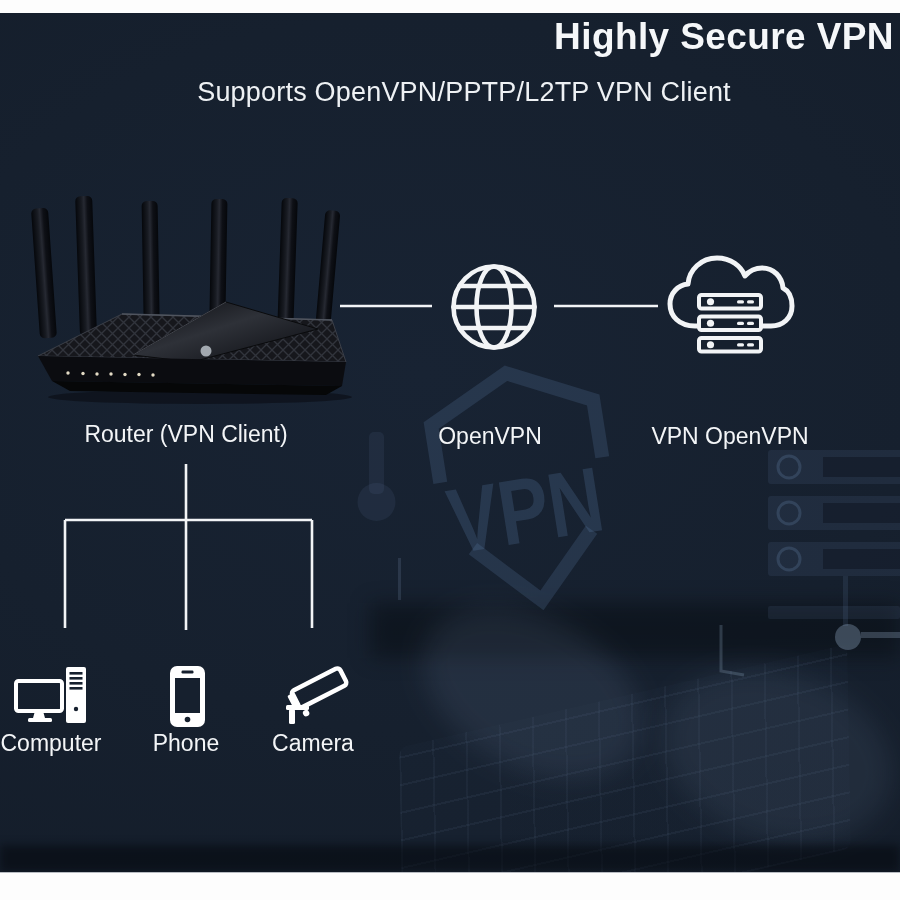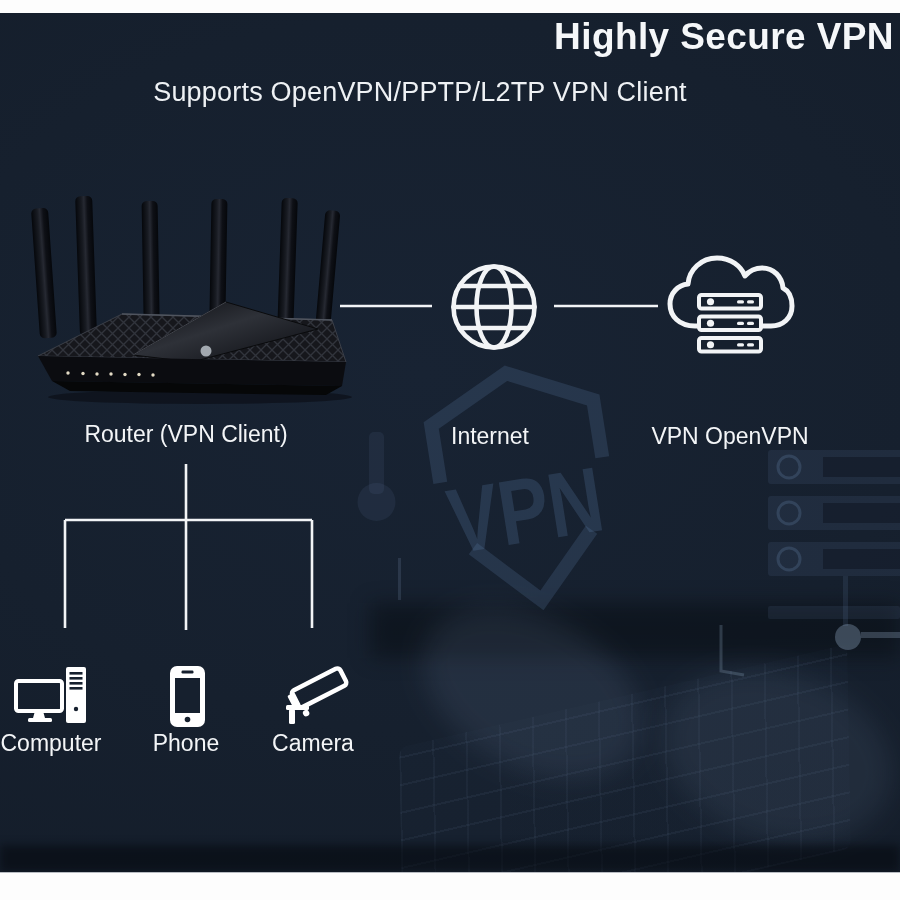--- a/index.html
+++ b/index.html
@@ -16,21 +16,21 @@
     background:radial-gradient(ellipse 900px 650px at 47% 42%, #182333 0%, #16202e 55%, #141d2a 100%);
   }
   .abs{position:absolute;}
   
   .title{
     top:3px;left:0;width:850px;text-align:right;
     font-size:37px;font-weight:700;color:#f5f7f9;letter-spacing:.4px;line-height:42px;margin-left:44px;
   }
   .subtitle{
     top:64px;left:0;width:840px;text-align:center;
-    font-size:27px;font-weight:400;color:#eef1f4;letter-spacing:.2px;line-height:30px;
+    font-size:27px;font-weight:400;color:#eef1f4;letter-spacing:.2px;line-height:30px;padding-left:44px;
   }
   .lbl{
     position:absolute;width:300px;text-align:center;
     font-size:23px;font-weight:400;color:#f3f5f7;line-height:28px;
   }
   
   .photo{left:370px;top:590px;width:530px;height:269px;z-index:1;}
   .kb{
     position:absolute;left:25px;top:95px;width:460px;height:200px;border-radius:8px;
     transform:rotate(-13deg) skewX(-12deg);
@@ -186,21 +186,21 @@
       <g>
         <rect x="36" y="90" width="62" height="13.5" rx="2.5" fill="#16202e" stroke="#f2f4f6" stroke-width="4"></rect>
         <circle cx="47.5" cy="96.75" r="3.6" fill="#f2f4f6"></circle>
         <rect x="74" y="95.2" width="7" height="3.2" rx="1.5" fill="#f2f4f6"></rect>
         <rect x="84" y="95.2" width="7" height="3.2" rx="1.5" fill="#f2f4f6"></rect>
       </g>
     </g>
   </svg>
 
   <div class="lbl fg" style="left:36px;top:407px;">Router (VPN Client)</div>
-  <div class="lbl fg" style="left:340px;top:409px;">Internet</div>
+  <div class="lbl fg" style="left:340px;top:409px;">OpenVPN</div>
   <div class="lbl fg" style="left:580px;top:409px;">VPN OpenVPN</div>
 
   <svg class="abs fg" style="left:14px;top:652px;" width="74" height="62" viewBox="0 0 74 62">
     <rect x="52" y="2" width="20" height="56" rx="2" fill="#ffffff"></rect>
     <rect x="55.5" y="7" width="13" height="2.6" fill="#16202e"></rect>
     <rect x="55.5" y="12" width="13" height="2.6" fill="#16202e"></rect>
     <rect x="55.5" y="17" width="13" height="2.6" fill="#16202e"></rect>
     <rect x="55.5" y="22" width="13" height="2.6" fill="#16202e"></rect>
     <circle cx="62" cy="44" r="2.2" fill="#16202e"></circle>
     <rect x="2" y="16" width="46" height="30" rx="2.5" fill="none" stroke="#ffffff" stroke-width="4"></rect>

